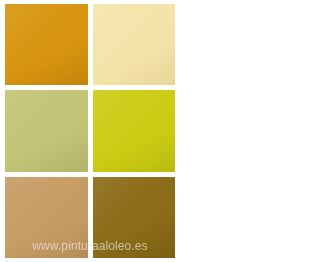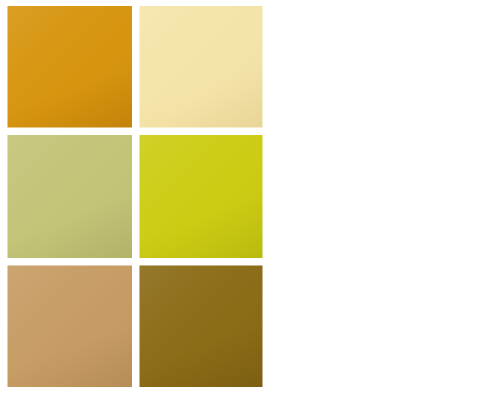--- a/index.html
+++ b/index.html
@@ -76,14 +76,15 @@
 
   <div class="swatch-grid">
     <div class="swatch" title="#D7950F" style="background: linear-gradient(160deg, rgb(215, 149, 15) 0%, rgb(215, 149, 15) 62%, rgb(201, 136, 10) 100%);"></div>
     <div class="swatch" title="#F5E4A9" style="background: linear-gradient(160deg, rgb(245, 228, 169) 0%, rgb(245, 228, 169) 62%, rgb(239, 220, 155) 100%);"></div>
     <div class="swatch" title="#C2C477" style="background: linear-gradient(160deg, rgb(194, 196, 119) 0%, rgb(194, 196, 119) 62%, rgb(182, 185, 108) 100%);"></div>
     <div class="swatch" title="#CCCC14" style="background: linear-gradient(160deg, rgb(204, 204, 20) 0%, rgb(204, 204, 20) 62%, rgb(192, 192, 15) 100%);"></div>
     <div class="swatch" title="#C79C64" style="background: linear-gradient(160deg, rgb(199, 156, 100) 0%, rgb(199, 156, 100) 62%, rgb(188, 145, 89) 100%);"></div>
     <div class="swatch" title="#8B6C17" style="background: linear-gradient(160deg, rgb(139, 108, 23) 0%, rgb(139, 108, 23) 62%, rgb(128, 98, 18) 100%);"></div>
   </div>
 
+  <div class="watermark">www.pinturaaloleo.es</div>
 
 </div>
 
 </body></html>

